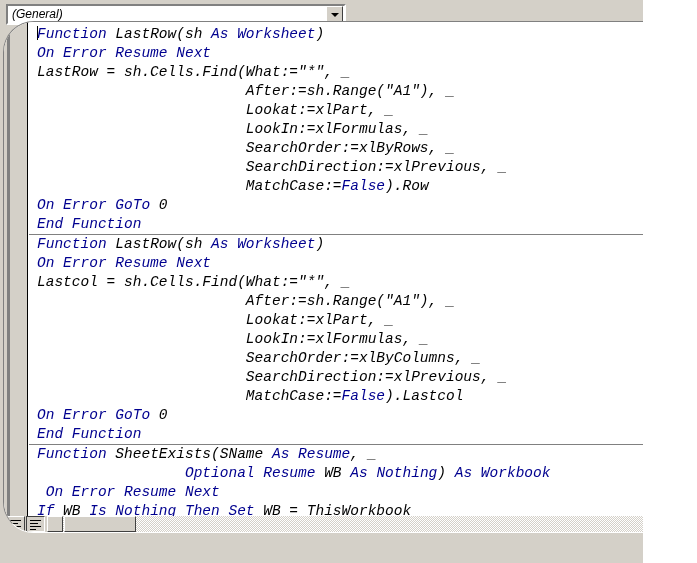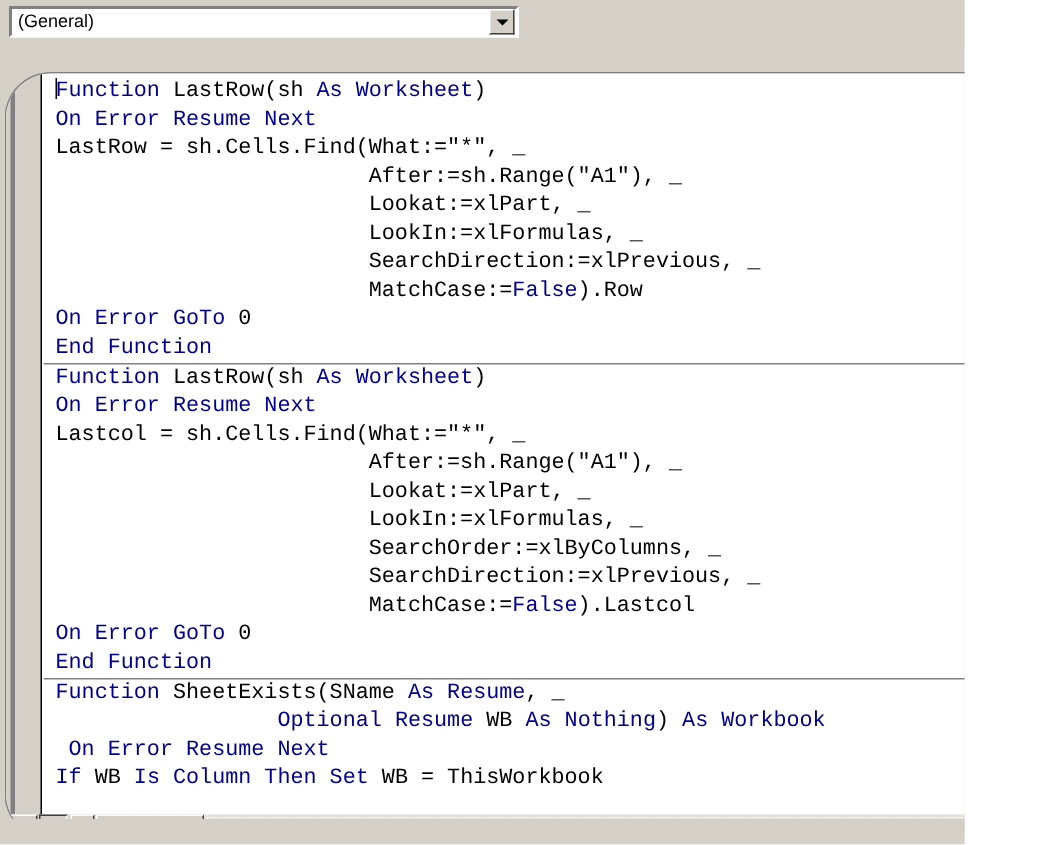--- a/index.html
+++ b/index.html
@@ -14,20 +14,21 @@
     font-family: "Liberation Sans", sans-serif;
   }
 
   .vbe-window {
     position: relative;
     width: 643px;
     height: 563px;
     background: #d4d0c8;
     box-sizing: border-box;
     overflow: hidden;
+    font-style: italic;
   }
 
   
   .dropdown-bar {
     position: absolute;
     left: 0; top: 0;
     width: 697px;
     height: 32px;
     background: #d4d0c8;
   }
@@ -77,21 +78,21 @@
     margin-top: -2px;
     border-left: 4px solid transparent;
     border-right: 4px solid transparent;
     border-top: 4px solid #000000;
   }
 
   
   .code-frame {
     position: absolute;
     left: 3px;
-    top: 48px;
+    top: 21px;
     width: 691px;
     height: 512px;
     background: #ffffff;
     border-top: 1px solid #808080;
     border-left: 1px solid #808080;
     border-right: 1px solid #ffffff;
     border-bottom: 1px solid #ffffff;
     box-sizing: border-box;
     overflow: hidden;
     border-radius: 31px;
@@ -334,41 +335,42 @@
 
     <div class="margin-bar"></div>
 
     <div class="code-area" id="code-area">
         <div class="code-line"><span class="caret"></span><span class="kw">Function</span><span> LastRow(sh </span><span class="kw">As</span><span> </span><span class="kw">Worksheet</span><span>)</span></div>
         <div class="code-line"><span class="kw">On Error Resume Next</span></div>
         <div class="code-line"><span>LastRow = sh.Cells.Find(What:="*", _</span></div>
         <div class="code-line"><span>                        After:=sh.Range("A1"), _</span></div>
         <div class="code-line"><span>                        Lookat:=xlPart, _</span></div>
         <div class="code-line"><span>                        LookIn:=xlFormulas, _</span></div>
+        <div class="code-line"><span>                        SearchOrder:=xlByRows, _</span></div>
         <div class="code-line"><span>                        SearchDirection:=xlPrevious, _</span></div>
         <div class="code-line"><span>                        MatchCase:=</span><span class="kw">False</span><span>).Row</span></div>
         <div class="code-line"><span class="kw">On Error GoTo</span><span> 0</span></div>
         <div class="code-line"><span class="kw">End Function</span></div>
         <div class="sep"></div>
         <div class="code-line"><span class="kw">Function</span><span> LastRow(sh </span><span class="kw">As</span><span> </span><span class="kw">Worksheet</span><span>)</span></div>
         <div class="code-line"><span class="kw">On Error Resume Next</span></div>
         <div class="code-line"><span>Lastcol = sh.Cells.Find(What:="*", _</span></div>
         <div class="code-line"><span>                        After:=sh.Range("A1"), _</span></div>
         <div class="code-line"><span>                        Lookat:=xlPart, _</span></div>
         <div class="code-line"><span>                        LookIn:=xlFormulas, _</span></div>
         <div class="code-line"><span>                        SearchOrder:=xlByColumns, _</span></div>
         <div class="code-line"><span>                        SearchDirection:=xlPrevious, _</span></div>
         <div class="code-line"><span>                        MatchCase:=</span><span class="kw">False</span><span>).Lastcol</span></div>
         <div class="code-line"><span class="kw">On Error GoTo</span><span> 0</span></div>
         <div class="code-line"><span class="kw">End Function</span></div>
         <div class="sep"></div>
         <div class="code-line"><span class="kw">Function</span><span> SheetExists(SName </span><span class="kw">As</span><span> </span><span class="kw">Resume</span><span>, _</span></div>
         <div class="code-line"><span>                 </span><span class="kw">Optional Resume</span><span> WB </span><span class="kw">As</span><span> </span><span class="kw">Nothing</span><span>) </span><span class="kw">As</span><span> </span><span class="kw">Workbook</span></div>
         <div class="code-line"><span> </span><span class="kw">On Error Resume Next</span></div>
-        <div class="code-line"><span class="kw">If</span><span> WB </span><span class="kw">Is Column Then Set</span><span> WB = ThisWorkbook</span></div>
+        <div class="code-line"><span class="kw">If</span><span> WB </span><span class="kw">Is Nothing Then Set</span><span> WB = ThisWorkbook</span></div>
       </div>
 
     <div class="vscroll">
       <div class="vscroll-track"></div>
       <div class="sb-btn up"></div>
       <div class="vthumb"></div>
       <div class="sb-btn down"></div>
     </div>
 
     <div class="bottom-bar">

